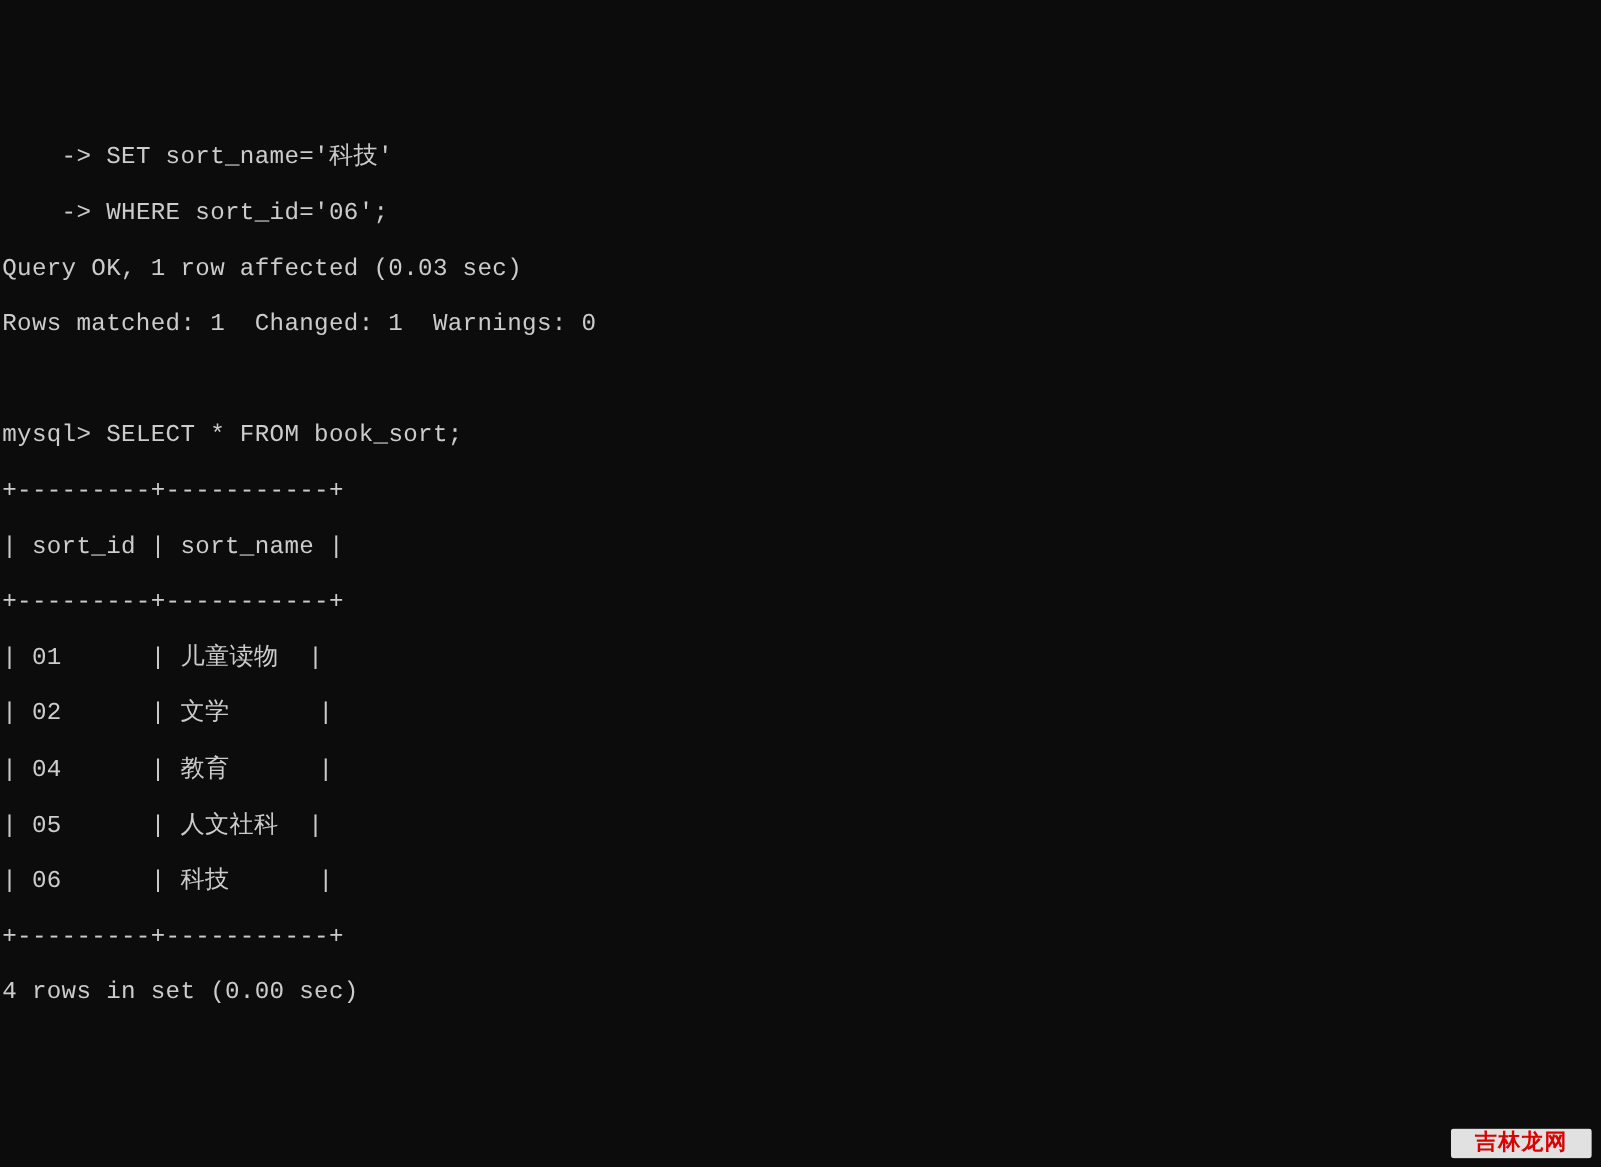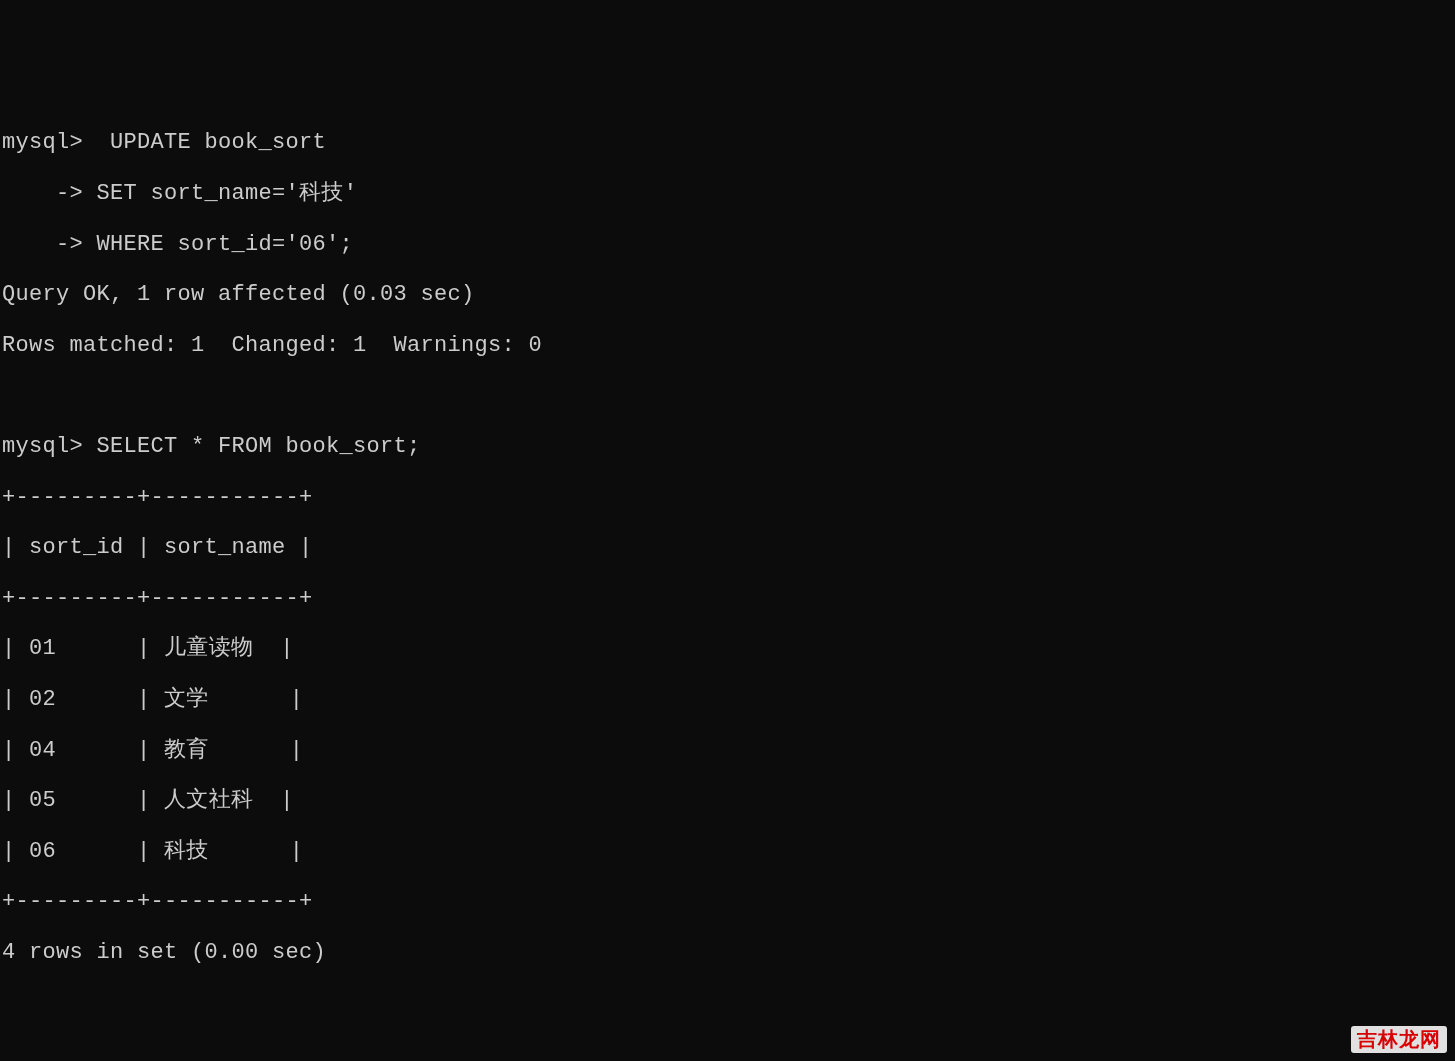--- a/index.html
+++ b/index.html
@@ -24,35 +24,34 @@
     }
     .watermark {
       position: fixed;
       bottom: 8px;
       right: 8px;
       background: rgba(255,255,255,0.88);
       color: #d80000;
       font-family: 'SimHei', sans-serif;
       font-size: 20px;
       font-weight: bold;
-      padding: 2px 6px;
+      padding: 2px 22px;
       border-radius: 3px;
       letter-spacing: 1px;
     }
     .line {
       display: block;
     }
   </style>
 </head>
 <body>
 
 
 
 <div class="terminal">
-<span class="line"><span>mysql&gt;</span> <span> UPDATE book_sort</span></span>
 <span class="line"><span>    -&gt;</span> <span>SET sort_name='科技'</span></span>
 <span class="line"><span>    -&gt;</span> <span>WHERE sort_id='06';</span></span>
 <span class="line">Query OK, 1 row affected (0.03 sec)</span>
 <span class="line">Rows matched: 1  Changed: 1  Warnings: 0</span>
 <span class="line"> </span>
 <span class="line"><span>mysql&gt;</span> <span>SELECT * FROM book_sort;</span></span>
 <span class="line">+---------+-----------+</span>
 <span class="line">| sort_id | sort_name |</span>
 <span class="line">+---------+-----------+</span>
 <span class="line">| 01      | 儿童读物  |</span>

